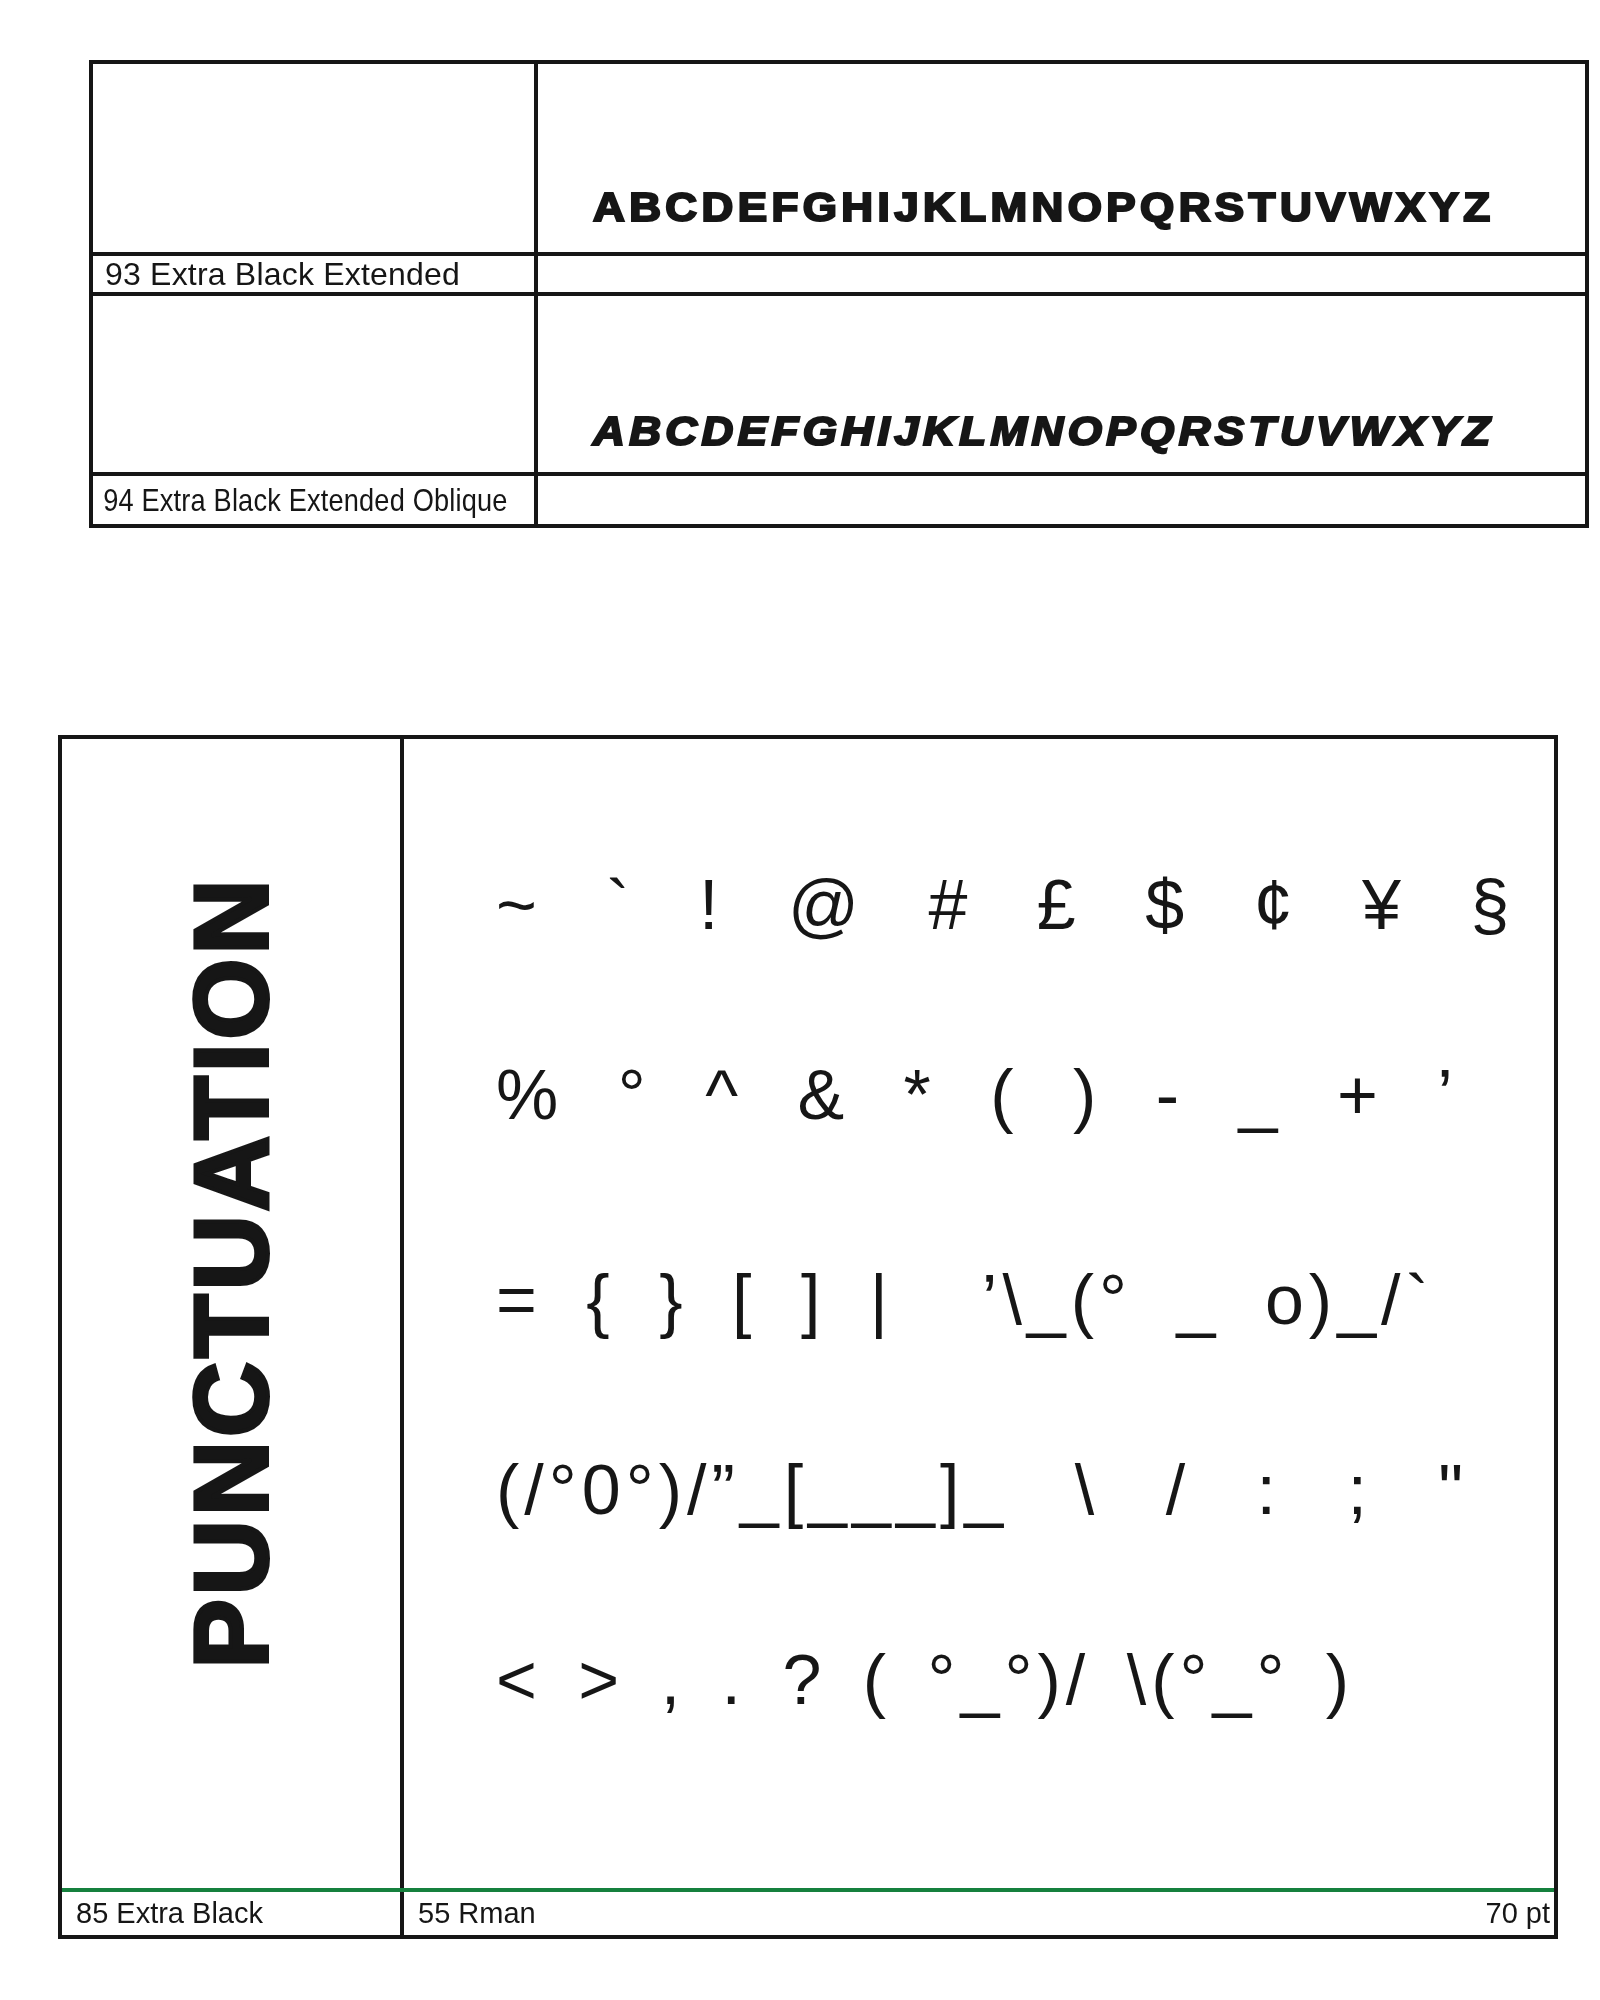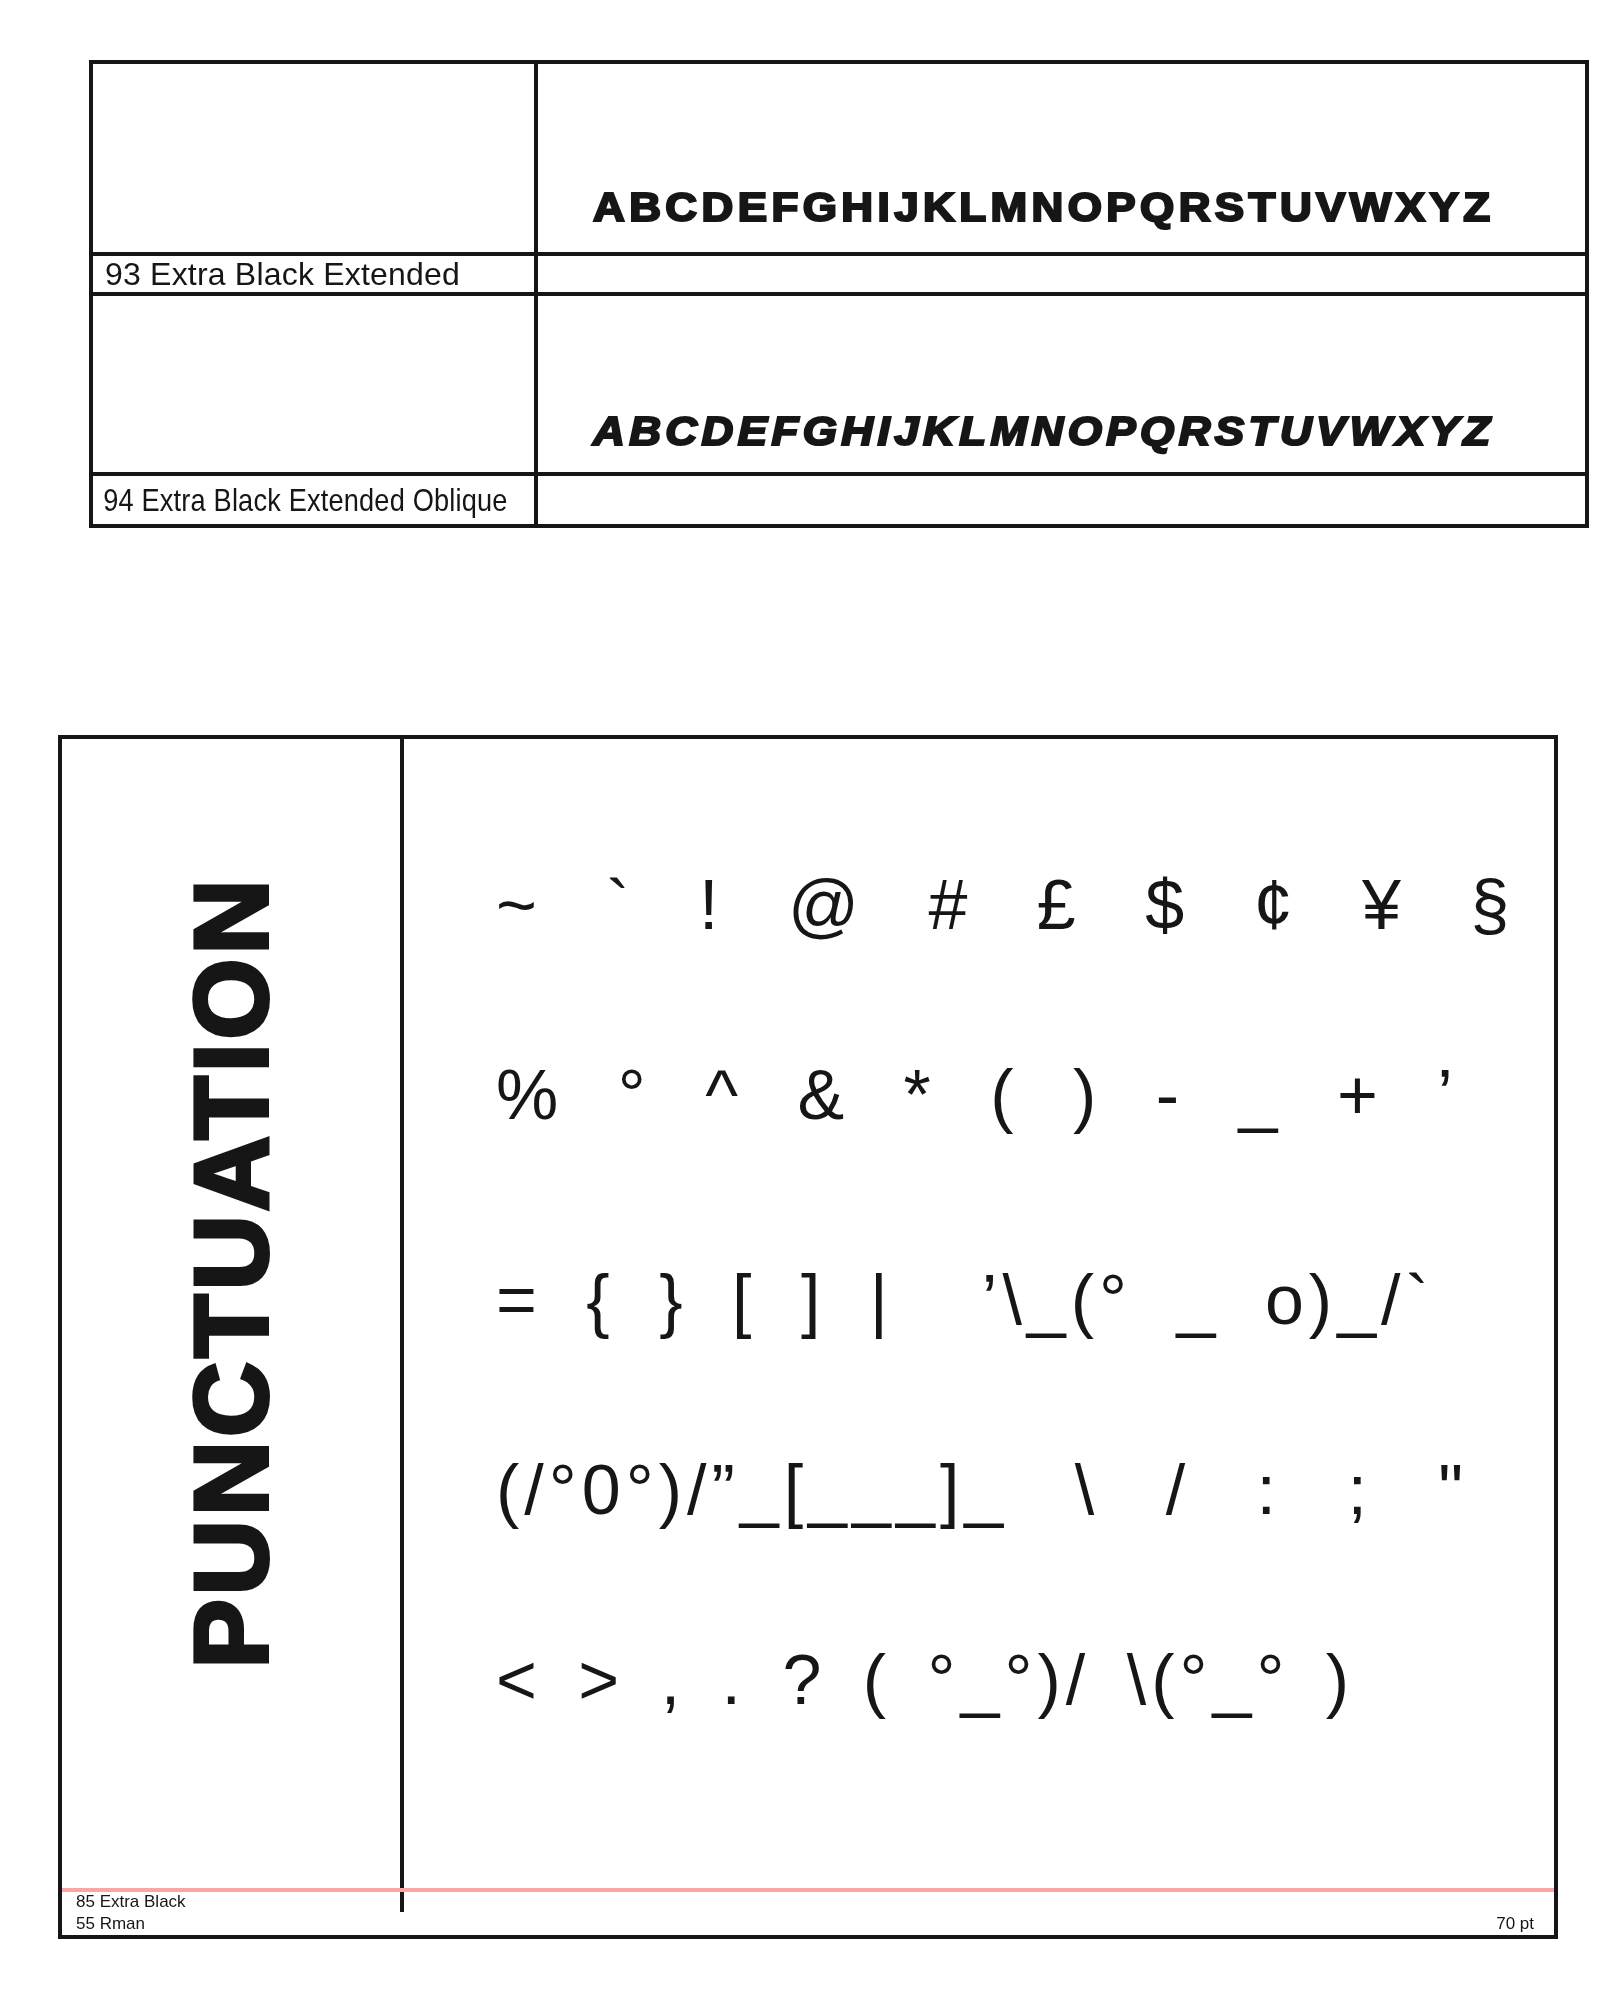--- a/index.html
+++ b/index.html
@@ -66,30 +66,30 @@
     white-space: pre;
   }
   .prow.r1 { top: 116px; word-spacing: 40px; }
   .prow.r2 { top: 306px; word-spacing: 30px; }
   .prow.r3 { top: 511px; word-spacing: 20px; }
   .prow.r4 { top: 701px; word-spacing: 42px; }
   .prow.r5 { top: 891px; word-spacing: 12px; }
 
   .pfooter {
     position: absolute; left: 0; right: 0; bottom: 0; height: 47px;
-    border-top: 4px solid #fca5a5;
-    display: flex; font-size: 17px; flex-direction: column;
+    border-top: 4px solid #15803d;
+    display: flex; font-size: 29px;
   }
   .pfoot-l {
     width: 342px; flex: none; border-right: 4px solid #161616;
     display: flex; align-items: center; padding-left: 14px; white-space: pre;
   }
   .pfoot-r {
     flex: 1; display: flex; align-items: center; justify-content: space-between;
-    padding-left: 14px; padding-right: 20px; white-space: pre;
+    padding-left: 14px; padding-right: 4px; white-space: pre;
   }
 </style>
 </head>
 <body>
 
 <div class="page">
 
   <div id="spec-table">
 
     <div class="srow s1">

